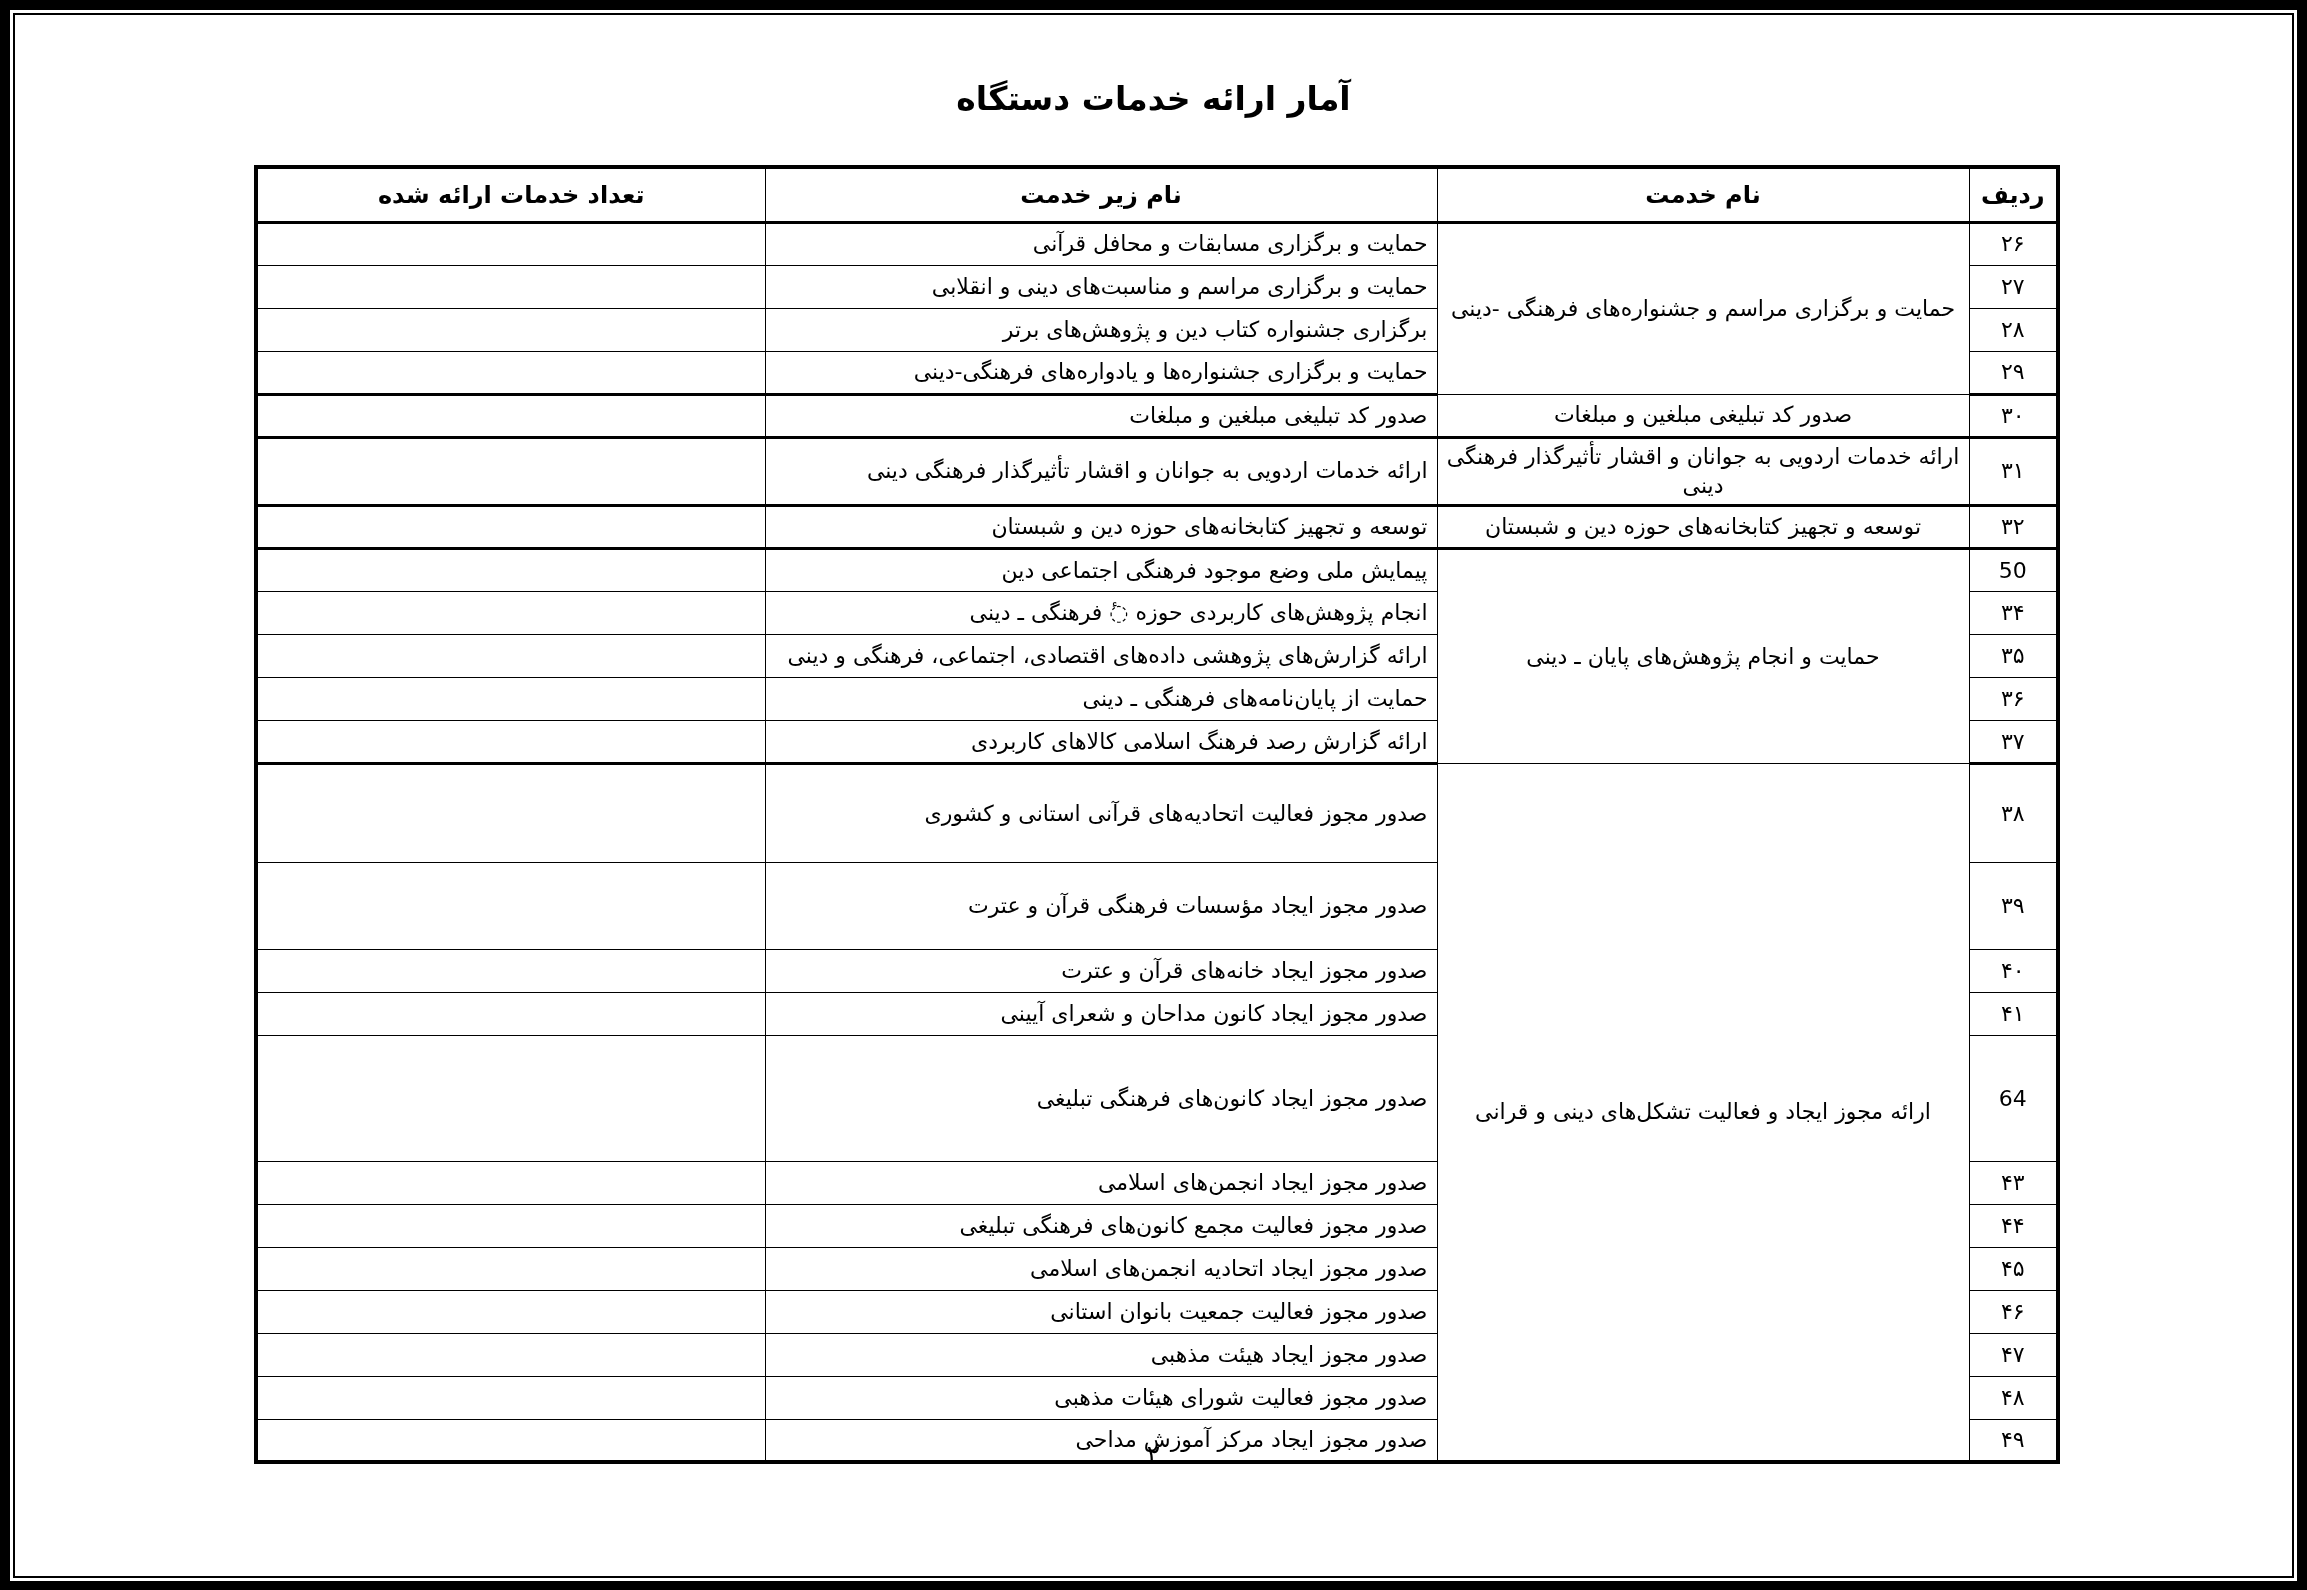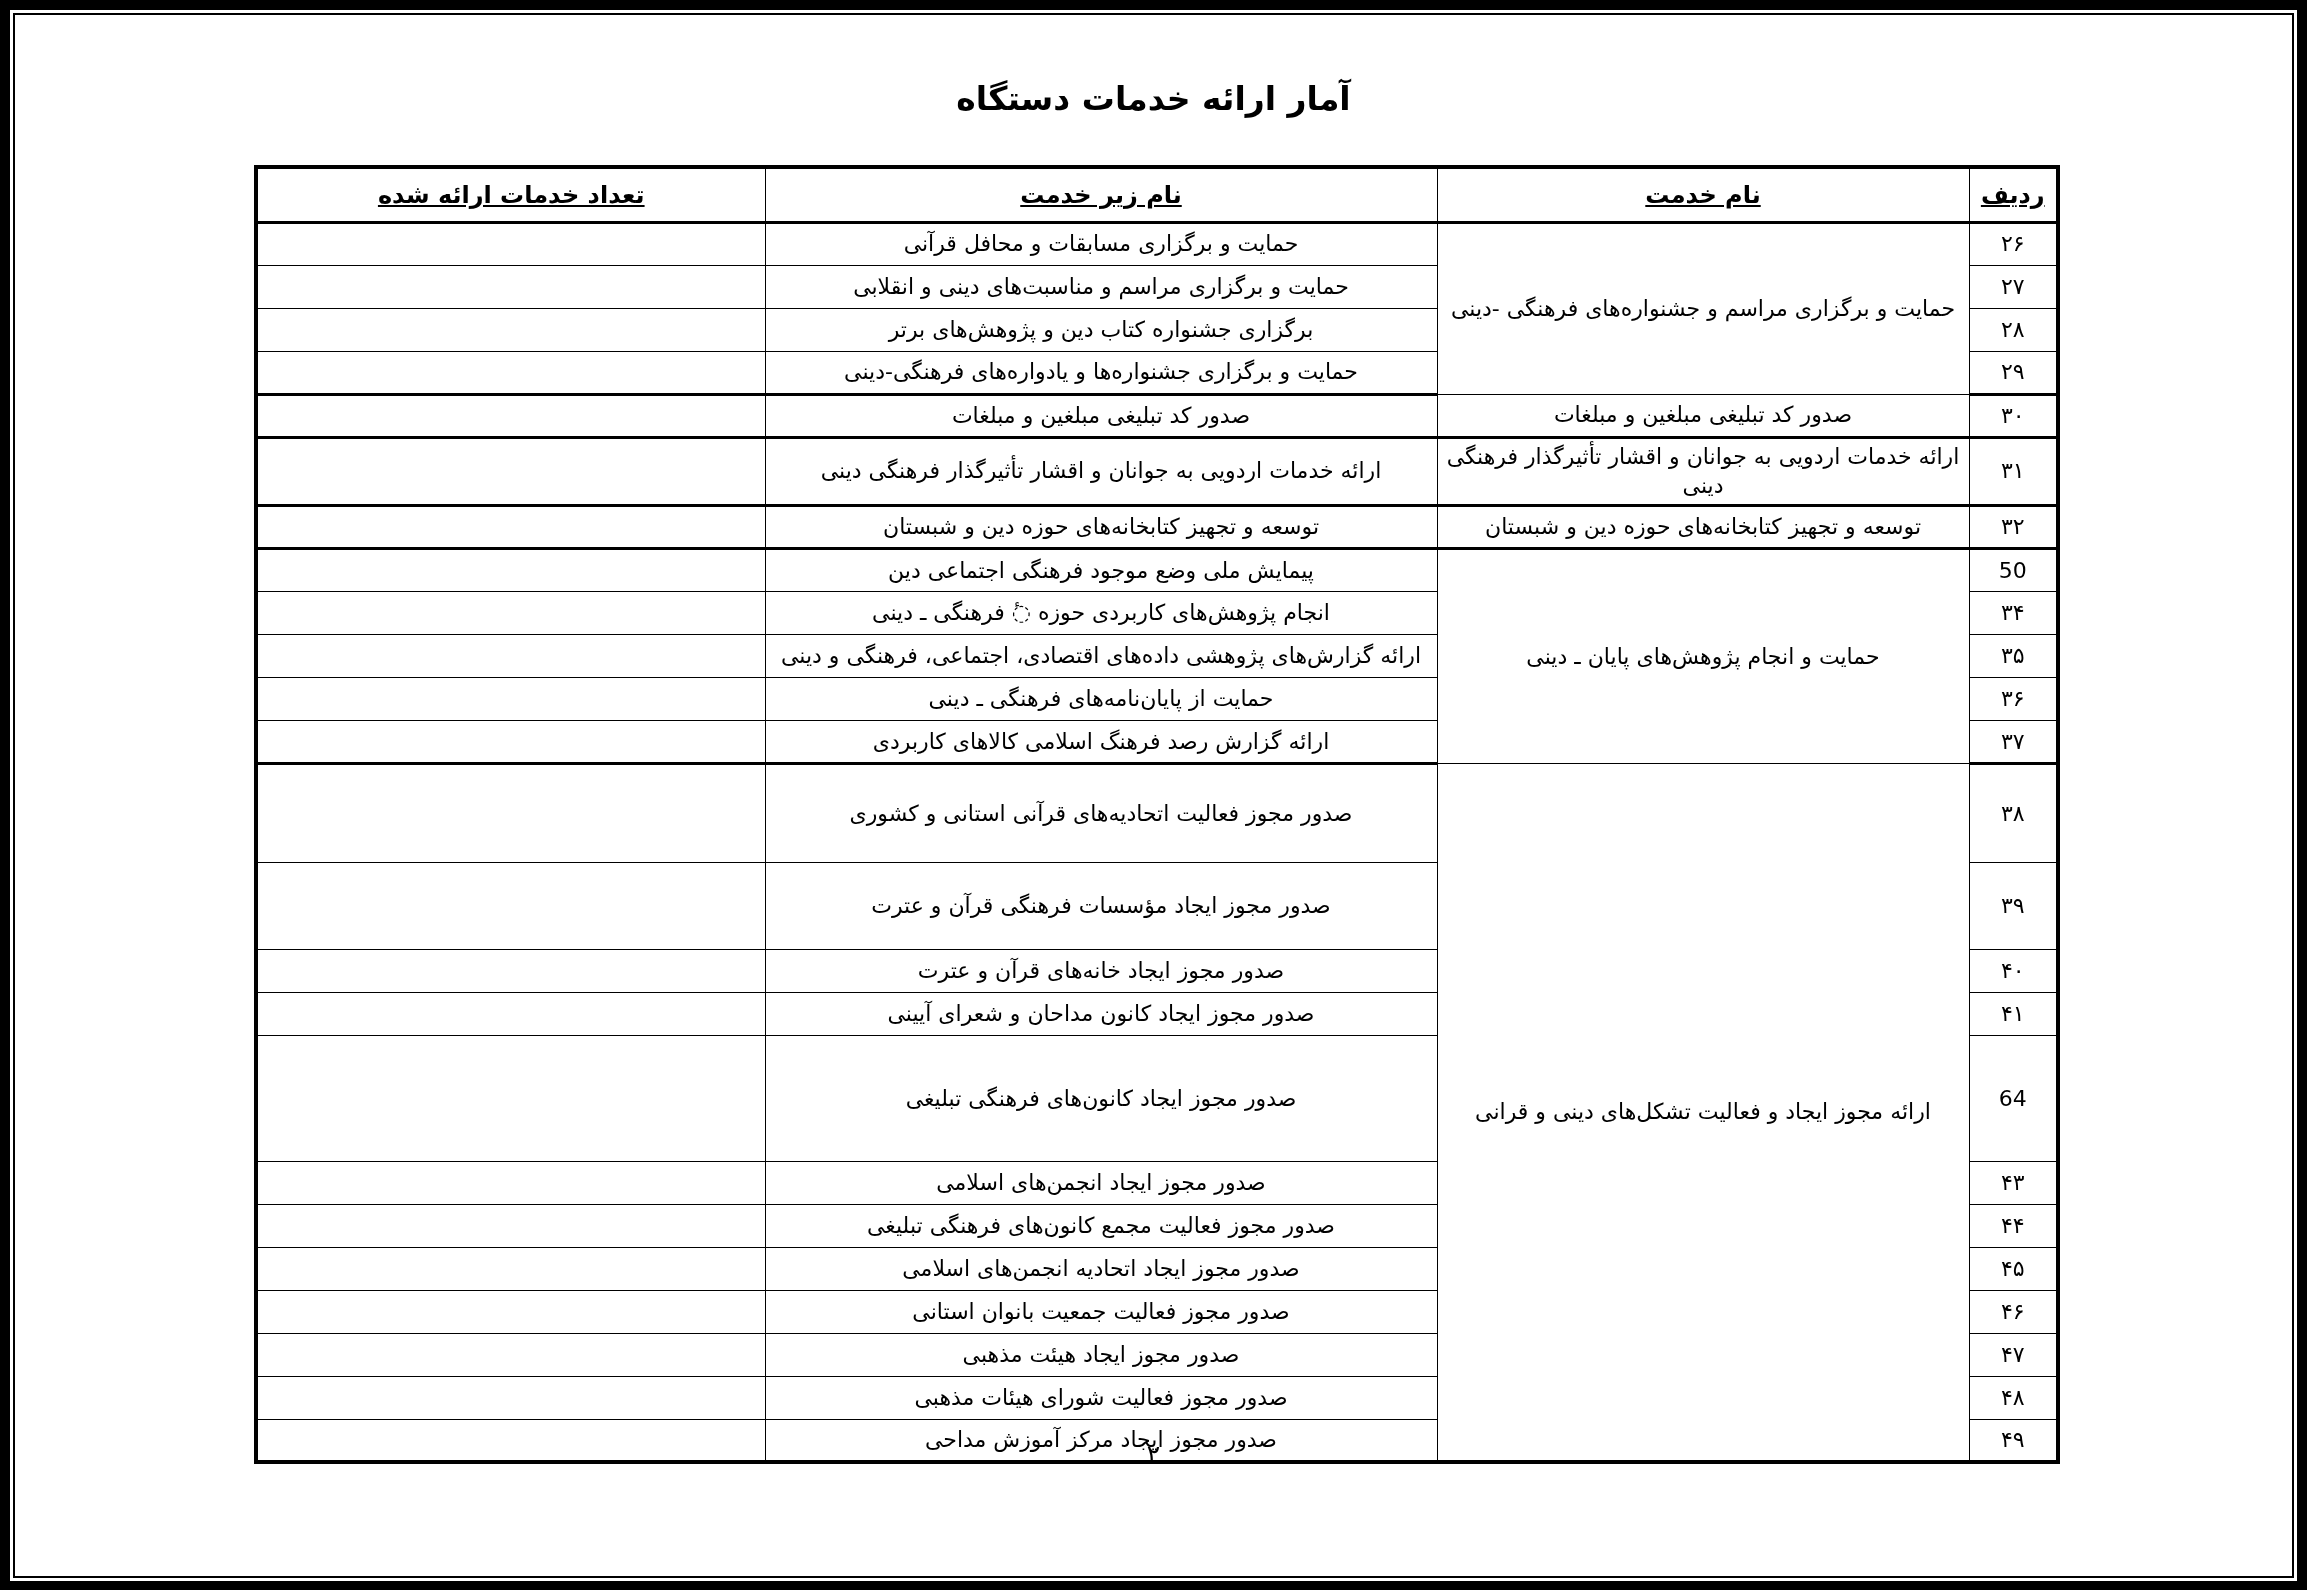--- a/index.html
+++ b/index.html
@@ -51,28 +51,27 @@
     line-height: 1.35;
     padding: 3px 9px;
     overflow: hidden;
   }
   table.stats th {
     font-weight: bold;
     font-size: 24px;
     text-align: center;
     border-bottom-width: 3.7px;
     height: 55px;
-    text-decoration: underline;
   }
   td.cell-no    { text-align: center; padding: 3px 3px; margin-left: 8px; }
   td.cell-service {
     text-align: center;
     border-left-width: 3.7px;   
   }
-  td.cell-sub   { text-align: center; }
+  td.cell-sub   { text-align: right; }
   td.cell-count { }
   tr.r          { height: 43px; }
   tr.h134       { height: 99px; }
   tr.h118       { height: 87px; }
   tr.h170       { height: 126px; }
   tr.group-end td { border-bottom-width: 3.7px; }
   td.tb         { border-bottom-width: 3.7px; }
 
   
   .page-num {

